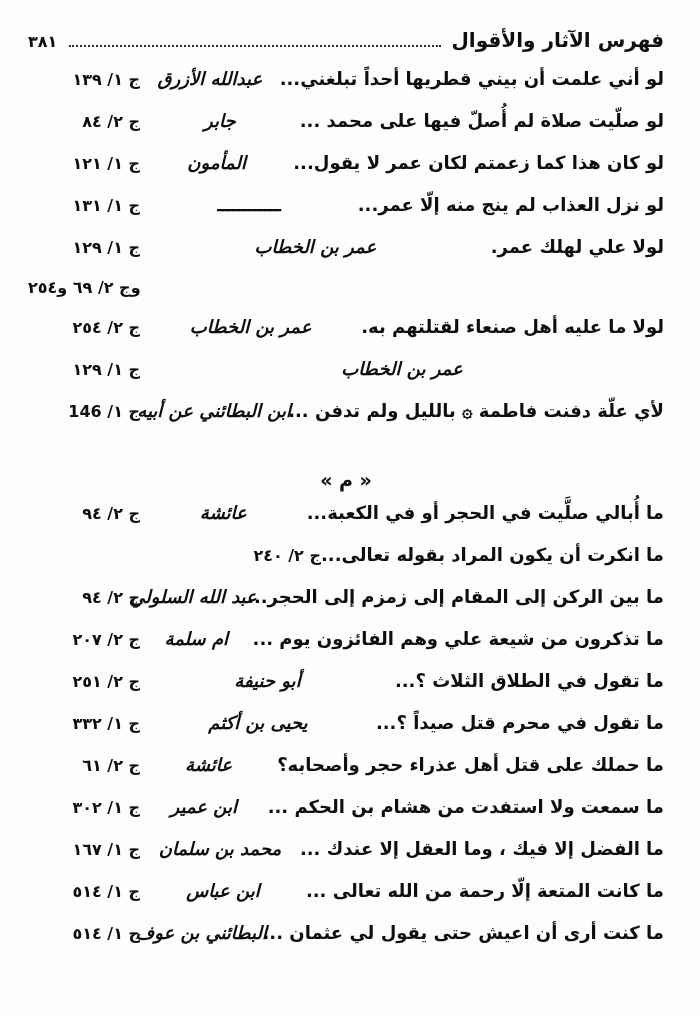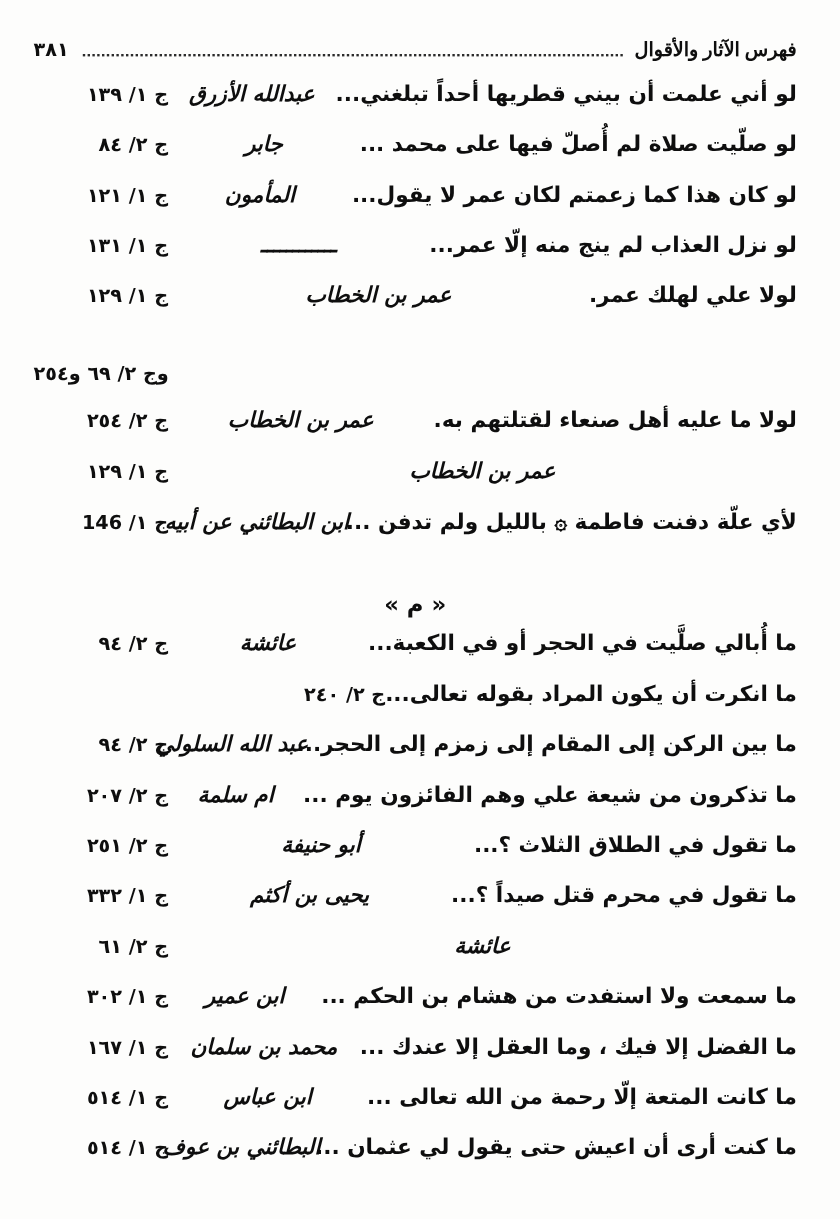--- a/index.html
+++ b/index.html
@@ -3,30 +3,30 @@
 <meta charset="utf-8">
 <style>
   html,body{margin:0;padding:0;}
   body{
     width:700px;height:1016px;background:#fdfdfc;color:#0e0e0e;
     font-family:"DejaVu Sans",sans-serif;font-weight:bold;overflow:hidden;
   }
   .page{padding:16px 36px 0 28px;}
   
   .hdr{display:flex;direction:rtl;align-items:flex-end;height:36px;margin-bottom:16px;}
-  .hdr-title{font-size:16px;white-space:nowrap;font-family:Liberation Serif, serif;}
+  .hdr-title{font-size:20px;white-space:nowrap;}
   .leader{flex:1;border-bottom:2px dotted #2b2b2b;margin:0 10px 5px 12px;min-width:30px;}
   .hdr-num{font-size:16px;padding-bottom:1px;}
   
   .row{display:flex;direction:rtl;align-items:baseline;height:42px;}
   .saying{white-space:nowrap;font-size:18px;}
   .mid{flex:1;display:flex;justify-content:center;min-width:8px;}
   .narrator{white-space:nowrap;font-size:18px;font-style:italic;}
   .ref{white-space:nowrap;font-size:16px;min-width:112px;text-align:right;direction:rtl;}
-  .row.cont{height:38px;margin-top:24px;}
+  .row.cont{height:38px;}
   .row.cont .ref{min-width:0;}
   .sec{direction:rtl;text-align:center;font-size:19px;height:44px;margin-top:16px;
        display:flex;align-items:center;justify-content:center;}
 </style>
 </head>
 <body>
 
 <div class="page">
 
   <div class="hdr">
@@ -134,20 +134,21 @@
       <span class="ref">ج ٢‏/ ٢٥١</span>
     </div>
     <div class="row">
       <span class="saying">ما تقول في محرم قتل صيداً ؟...</span>
       <span class="mid">
           <span class="narrator">يحيى بن أكثم</span>
         </span>
       <span class="ref">ج ١‏/ ٣٣٢</span>
     </div>
     <div class="row">
+      <span class="saying">ما حملك على قتل أهل عذراء حجر وأصحابه؟</span>
       <span class="mid">
           <span class="narrator">عائشة</span>
         </span>
       <span class="ref">ج ٢‏/ ٦١</span>
     </div>
     <div class="row">
       <span class="saying">ما سمعت ولا استفدت من هشام بن الحكم ...</span>
       <span class="mid">
           <span class="narrator">ابن عمير</span>
         </span>

